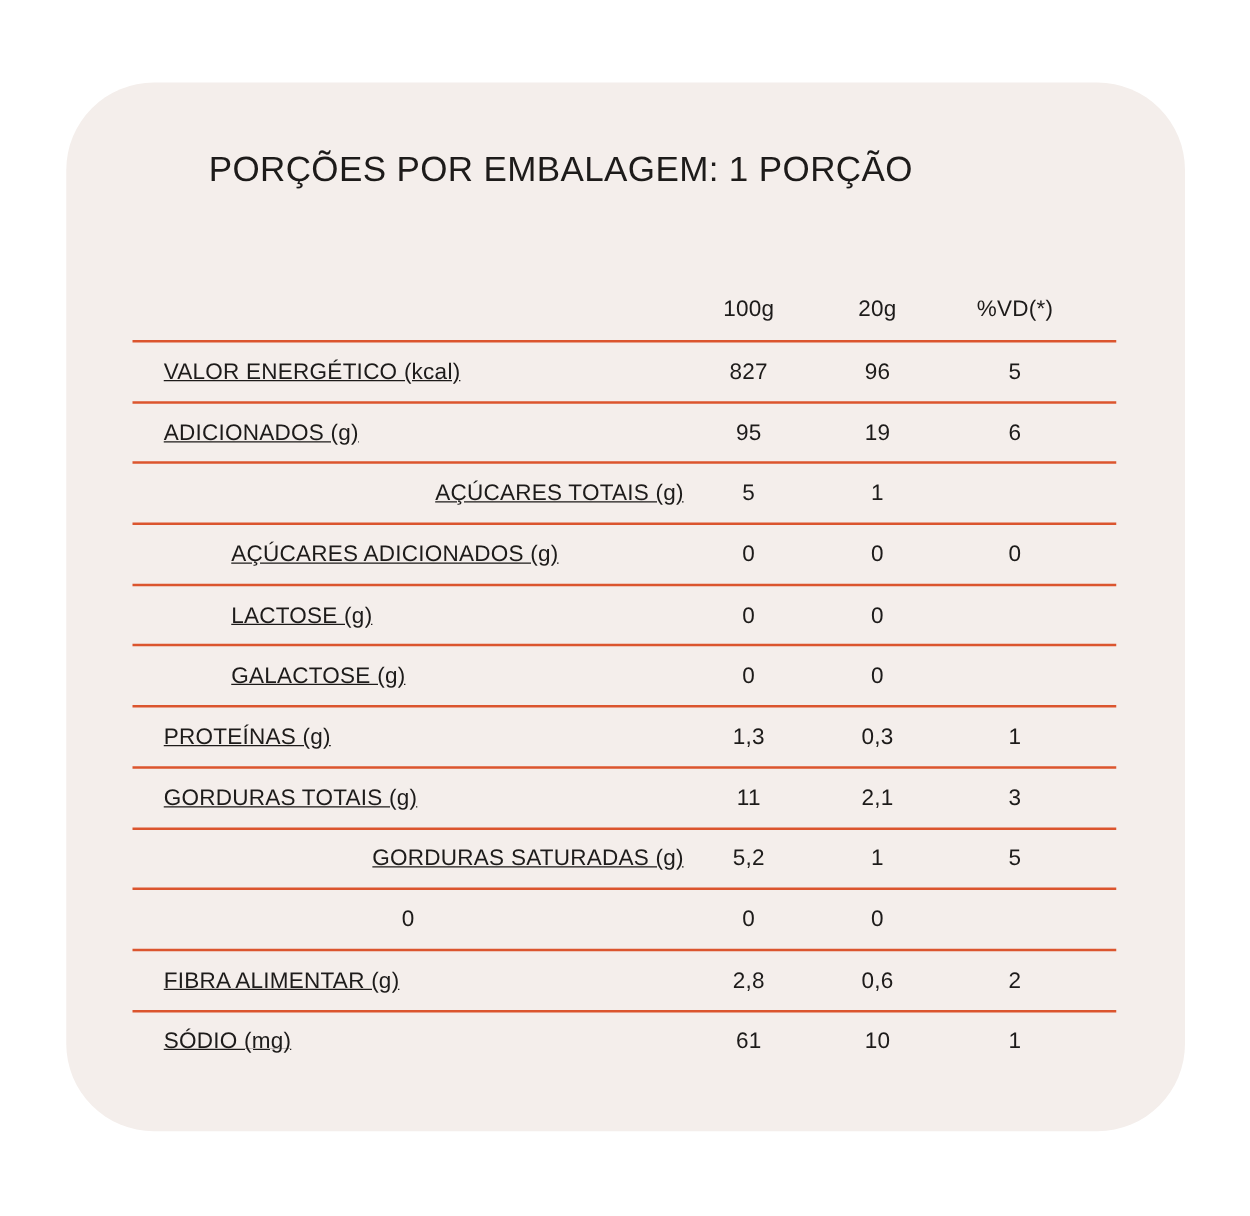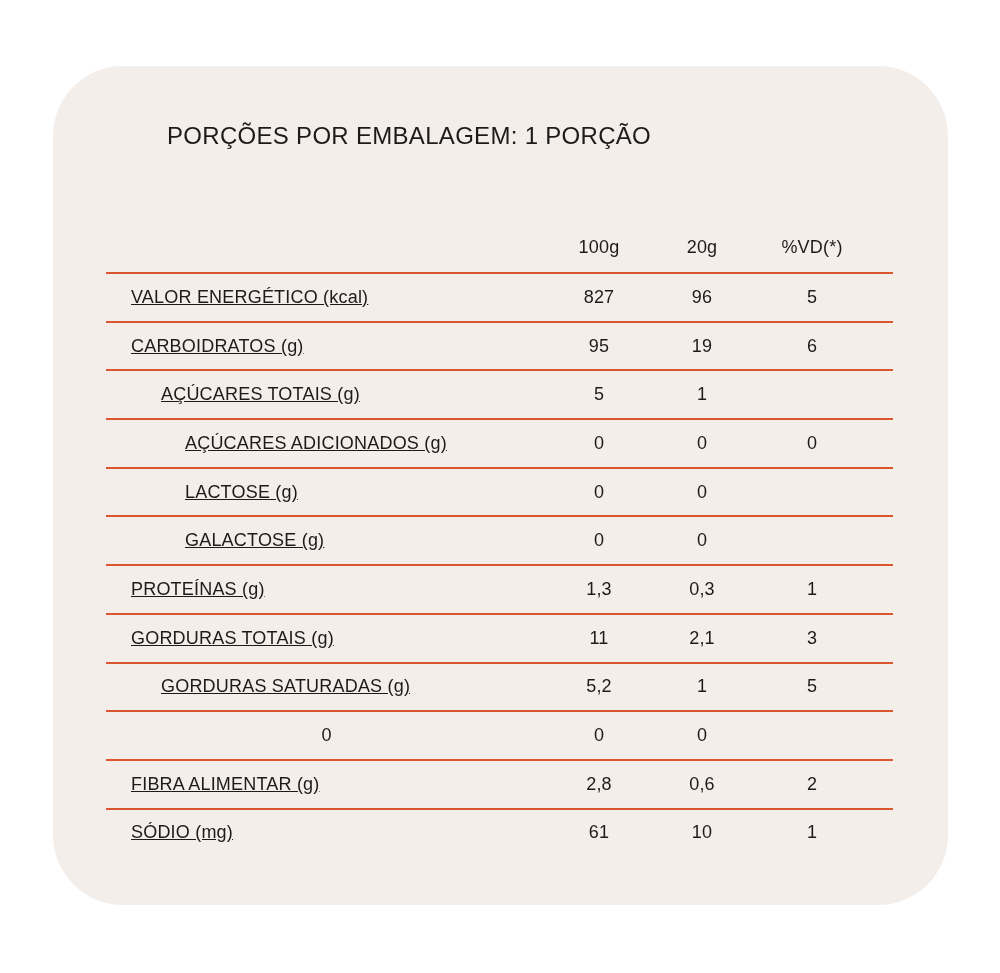--- a/index.html
+++ b/index.html
@@ -23,21 +23,21 @@
     top: 66px;
     width: 895px;
     height: 839px;
     background: var(--card-bg);
     border-radius: 70px;
   }
   .intro {
     position: absolute;
     left: 114px;
     top: 52px;
-    font-size: 24px;
+    font-size: 28px;
     font-weight: 500;
     line-height: 36px;
     letter-spacing: 0.3px;
     white-space: nowrap;
   }
   .table {
     position: absolute;
     left: 53px;
     top: 156px;
     width: 787px;
@@ -62,21 +62,21 @@
   .cell.value, .cell.colhead {
     text-align: center;
     white-space: nowrap;
   }
   .cell.label {
     white-space: nowrap;
     overflow: hidden;
     text-decoration: underline;
   }
   .cell.label.indent-0 { padding-left: 25px; }
-  .cell.label.indent-1 { padding-left: 55px; }
+  .cell.label.indent-1 { padding-left: 55px; text-align: right; }
   .cell.label.indent-2 { padding-left: 79px; }
 </style>
 </head>
 <body>
 
 <div class="card">
 
   <div class="intro">
     <div>PORÇÕES POR EMBALAGEM: 1 PORÇÃO</div>
   </div>
@@ -89,21 +89,21 @@
       <div class="cell colhead">%VD(*)</div>
     </div>
     <div id="rows">
         <div class="row data">
           <div class="cell label indent-0">VALOR ENERGÉTICO (kcal)</div>
           <div class="cell value">827</div>
           <div class="cell value">96</div>
           <div class="cell value">5</div>
         </div>
         <div class="row data">
-          <div class="cell label indent-0">CARBOIDRATOS (g)</div>
+          <div class="cell label indent-0">ADICIONADOS (g)</div>
           <div class="cell value">95</div>
           <div class="cell value">19</div>
           <div class="cell value">6</div>
         </div>
         <div class="row data">
           <div class="cell label indent-1">AÇÚCARES TOTAIS (g)</div>
           <div class="cell value">5</div>
           <div class="cell value">1</div>
           <div class="cell value"></div>
         </div>

